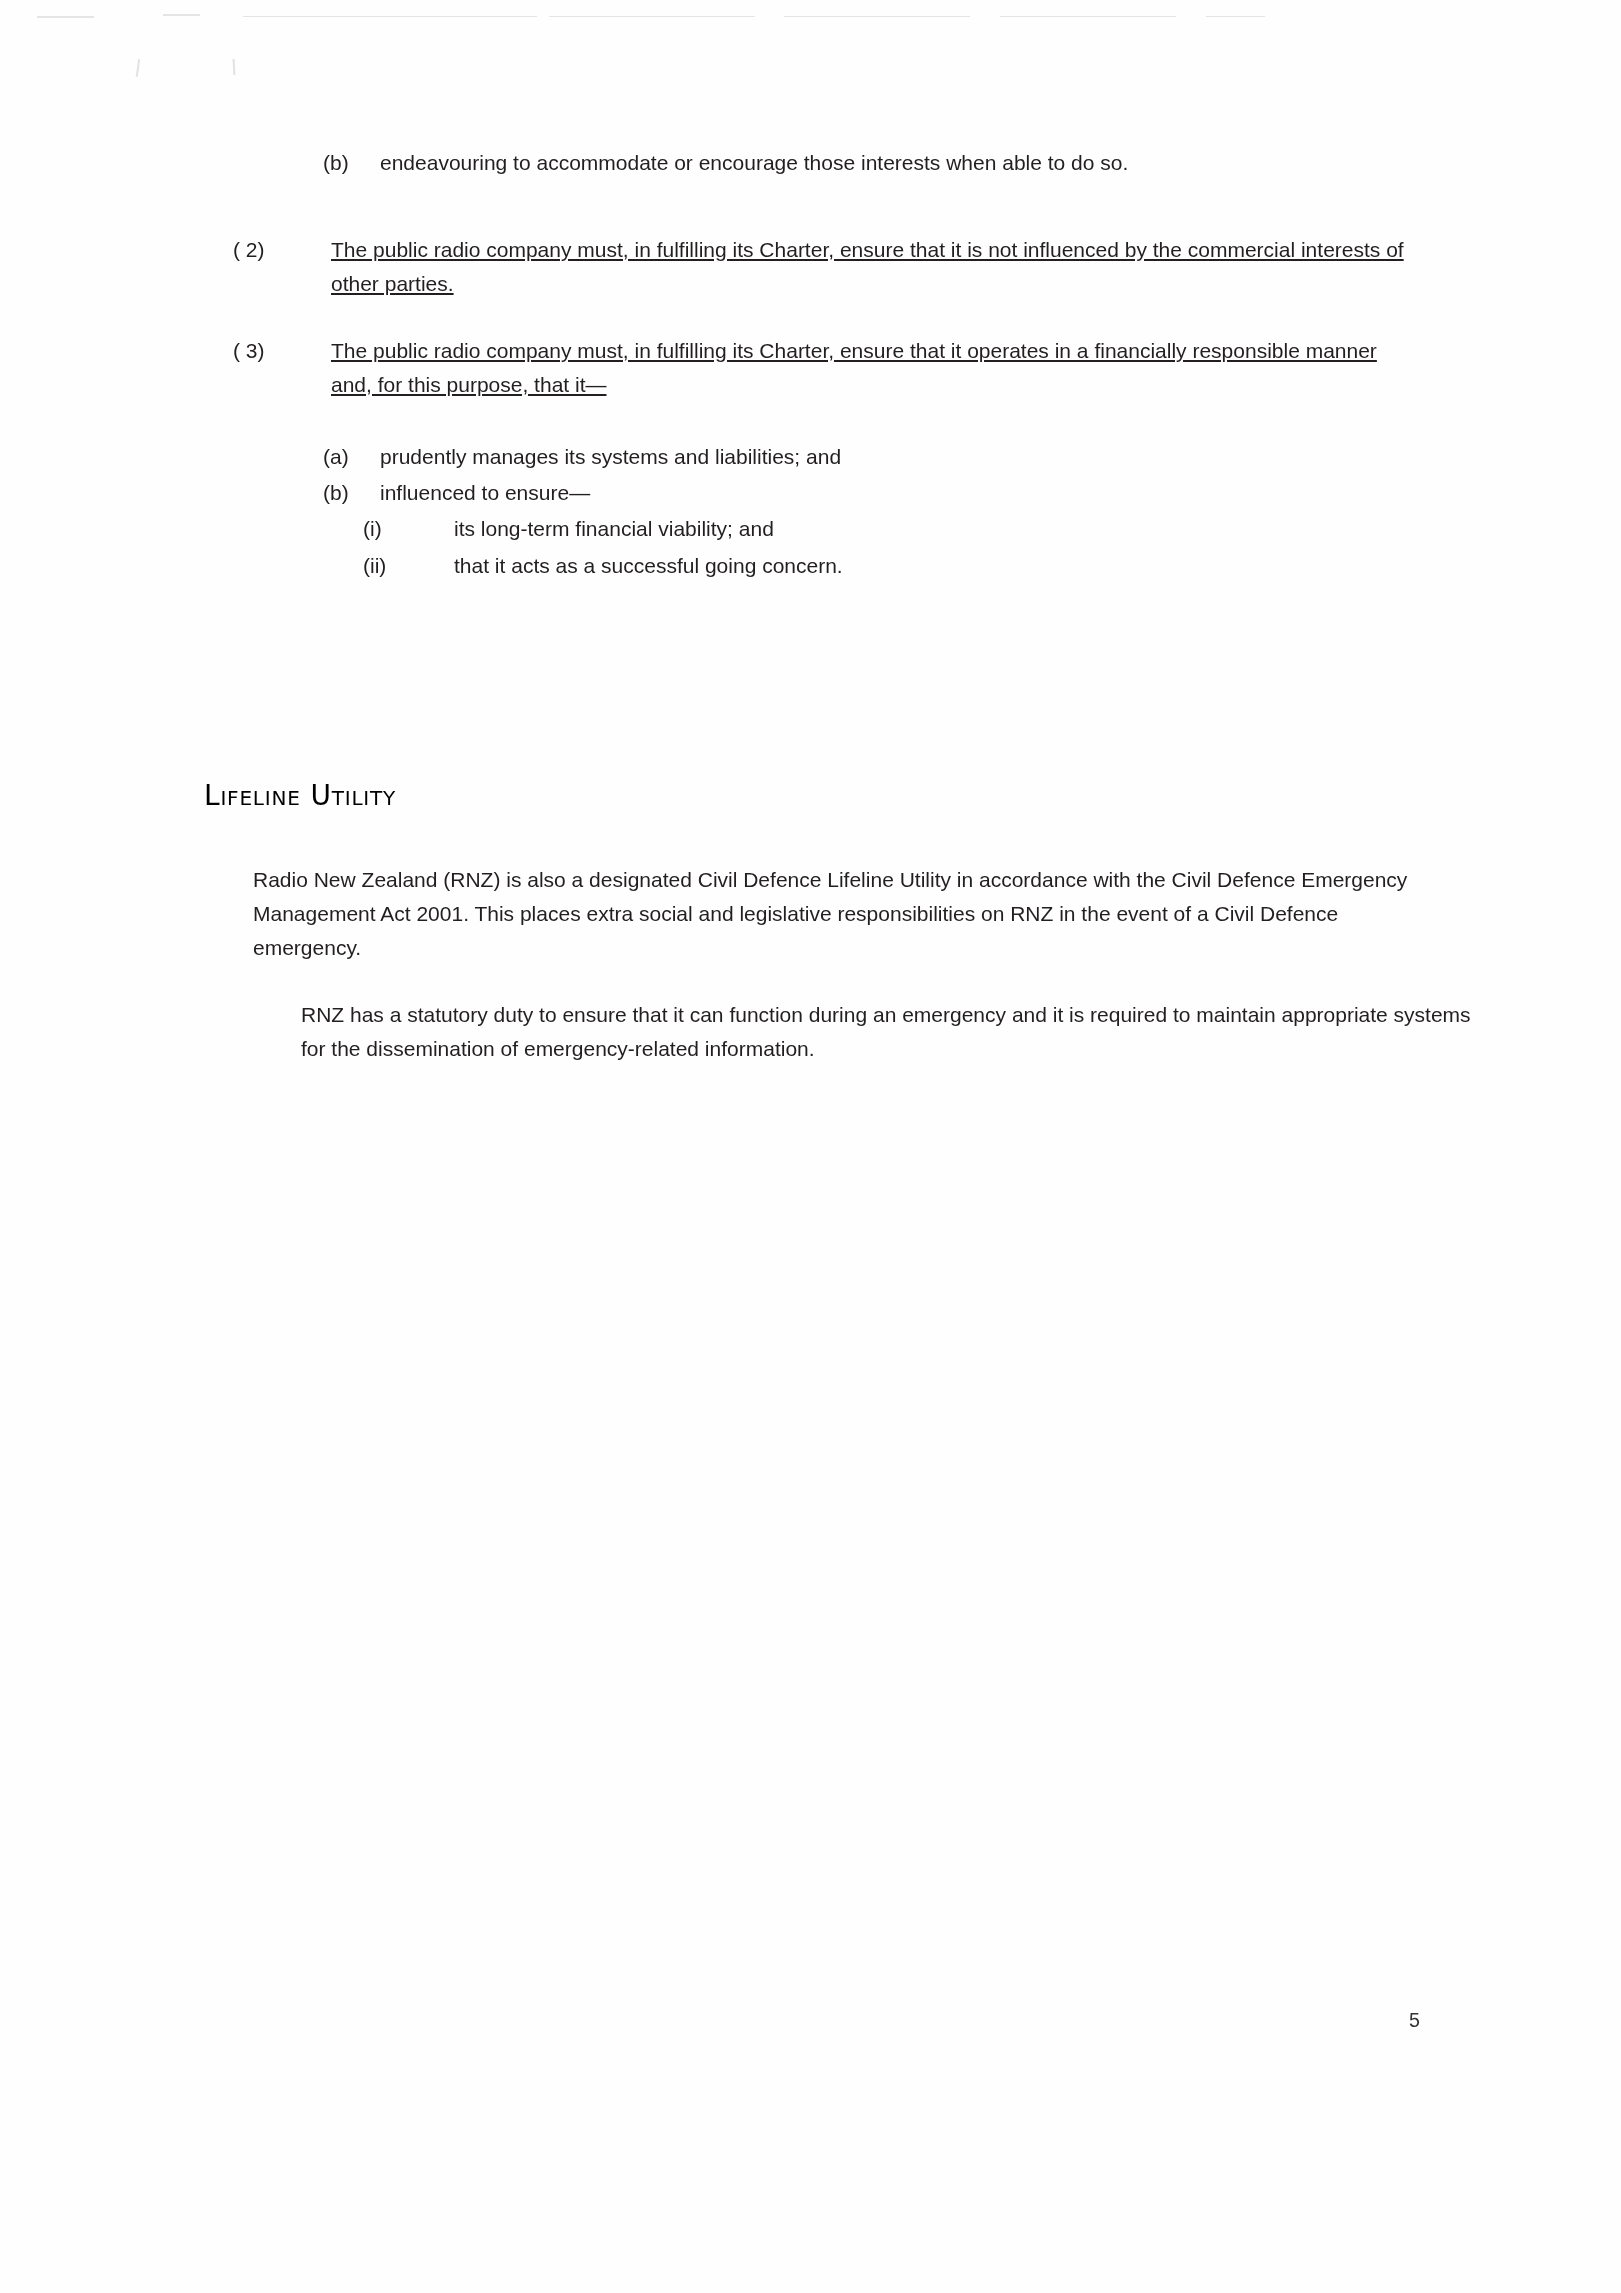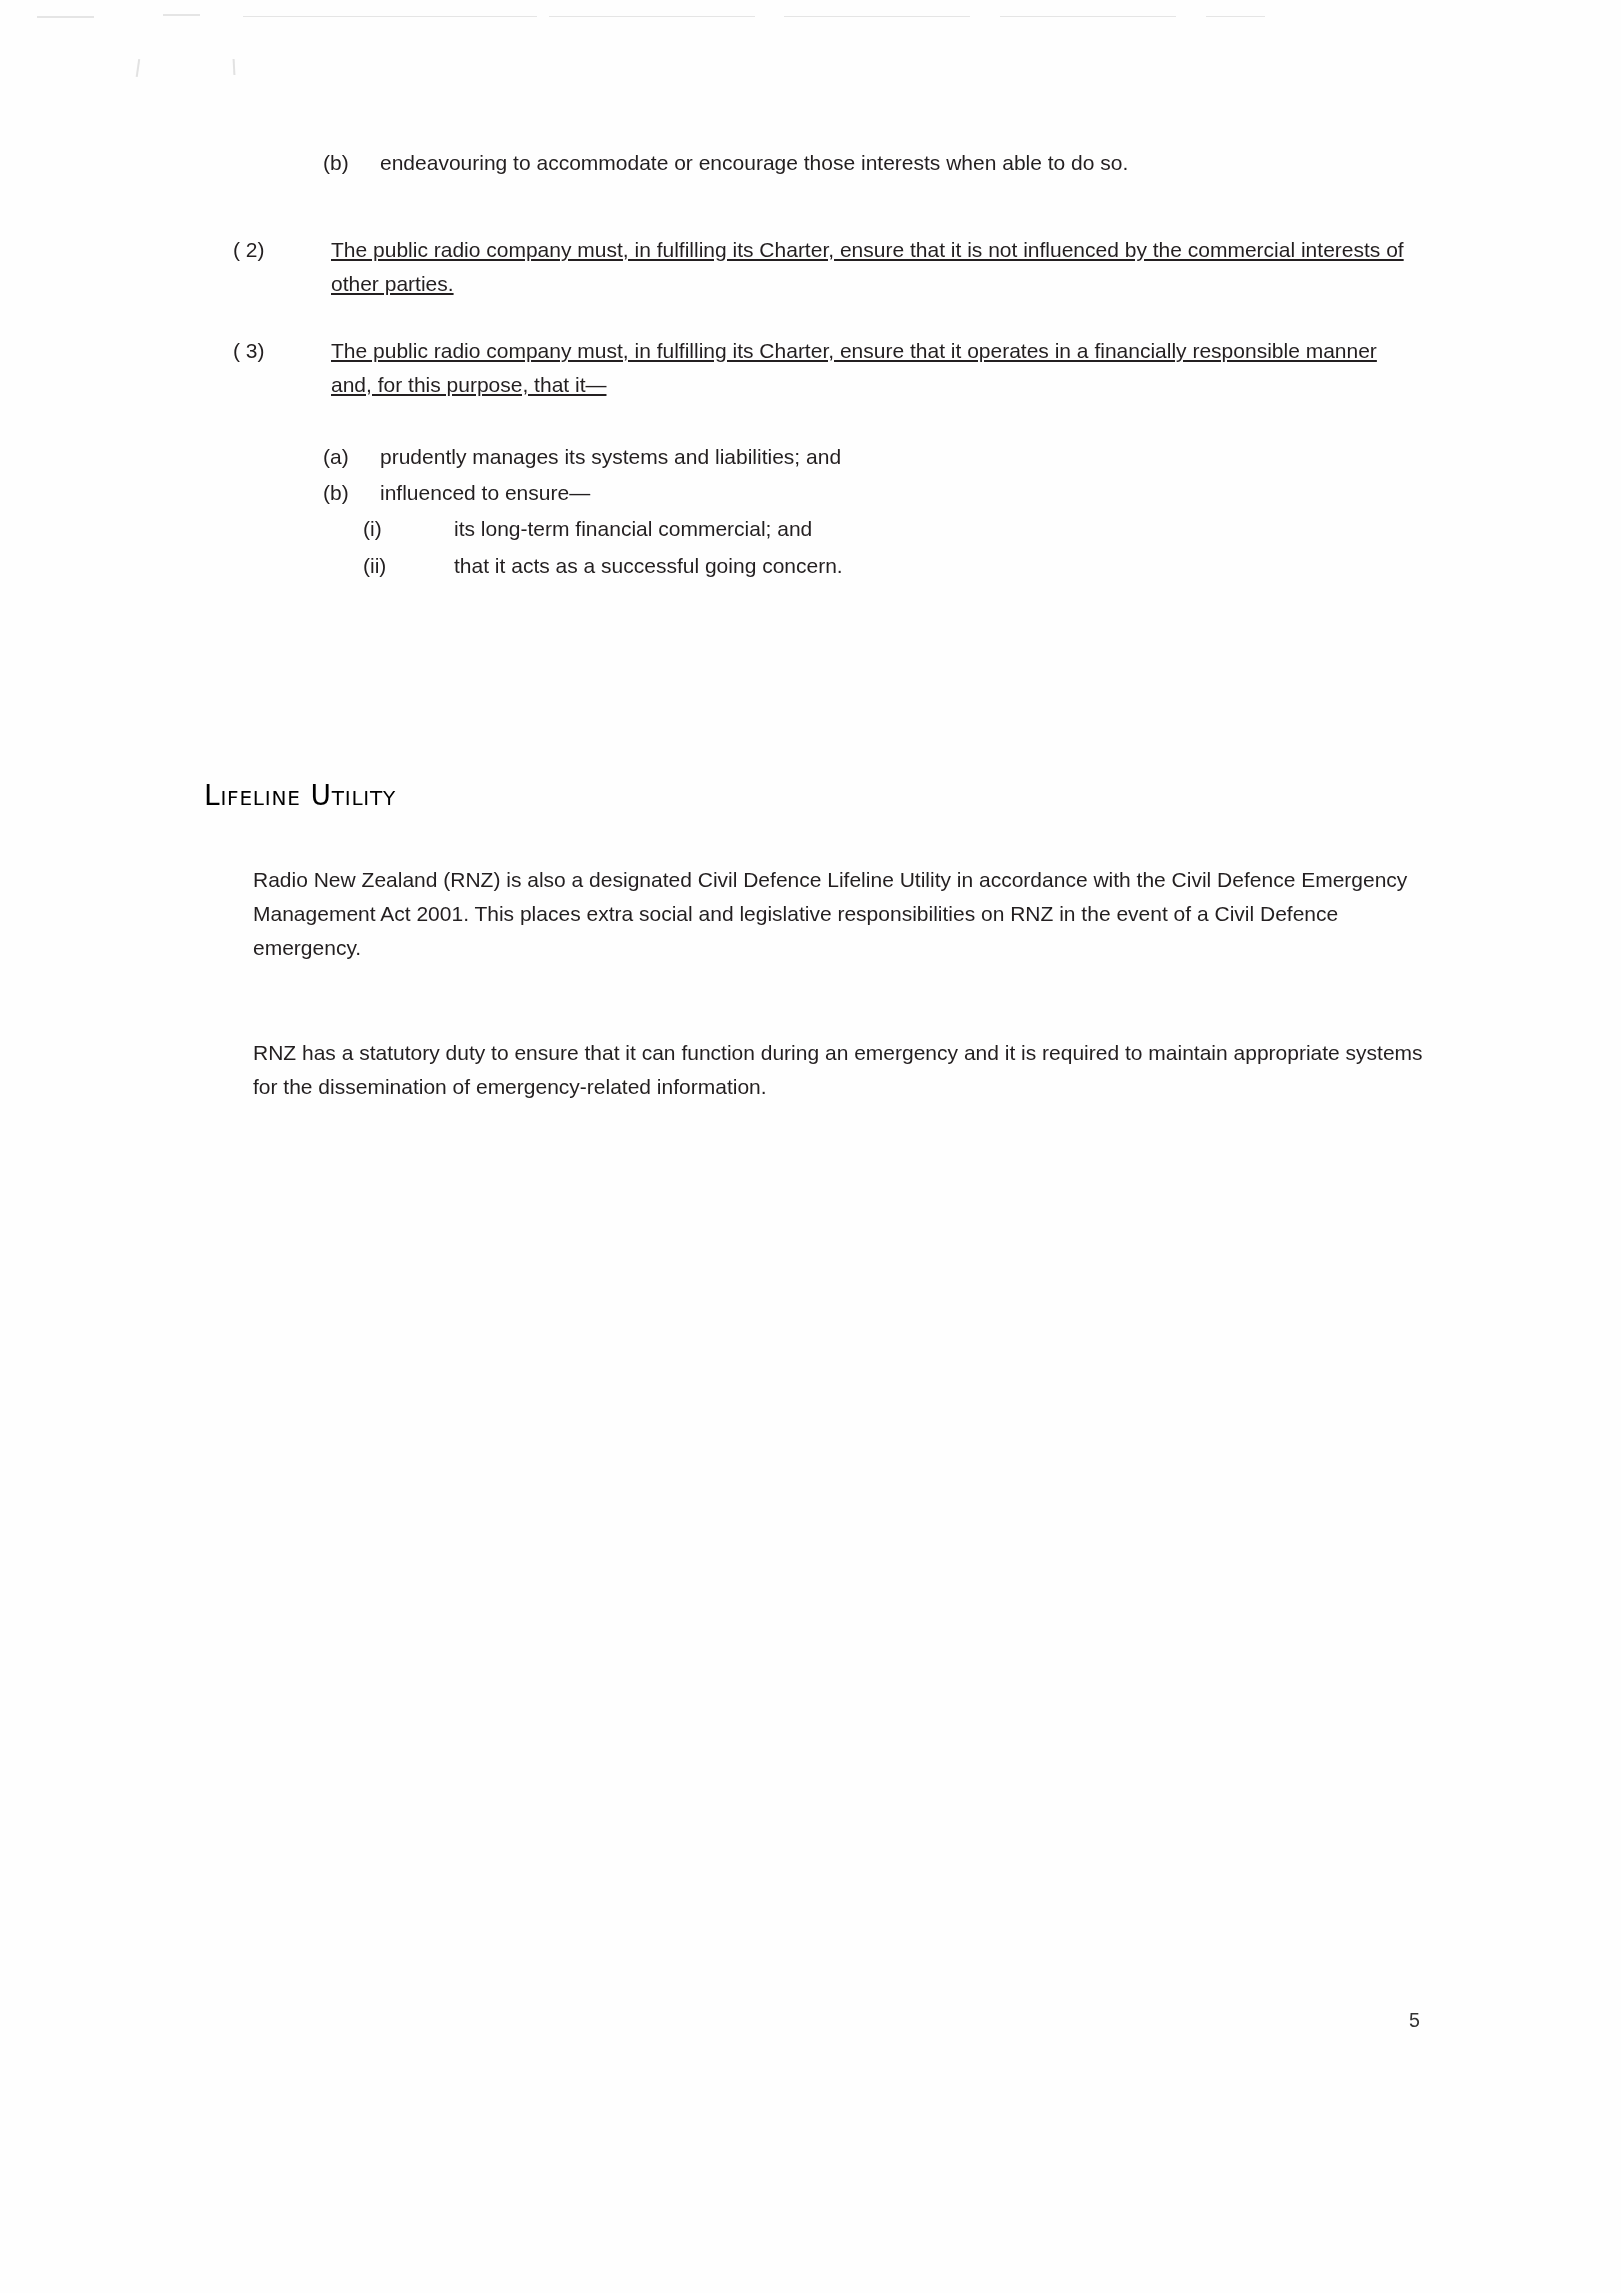--- a/index.html
+++ b/index.html
@@ -115,21 +115,21 @@
 
   .para {
     position: absolute;
     left: 253px;
     width: 1191px;
     font-size: 21px;
     line-height: 1.63;
     text-align: left;
   }
   .para-1 { top: 863px; }
-  .para-2 { top: 1036px; }
+  .para-2 { top: 998px; margin-left: 48px; }
 
   .page-number {
     position: absolute;
     right: 201px;
     top: 2009px;
     font-size: 19.6px;
     color: #333;
   }
 </style>
 </head>
@@ -168,21 +168,21 @@
       <span class="label">(a)</span>
       <span>prudently manages its systems and liabilities; and</span>
     </div>
     <div class="sub-item">
       <span class="label">(b)</span>
       <span>influenced to ensure—</span>
     </div>
 
     <div class="roman-item">
       <span class="label">(i)</span>
-      <span>its long-term financial commercial; and</span>
+      <span>its long-term financial viability; and</span>
     </div>
     <div class="roman-item">
       <span class="label">(ii)</span>
       <span>that it acts as a successful going concern.</span>
     </div>
 
   </div>
 
   <div class="section-heading">Lifeline Utility</div>
 

